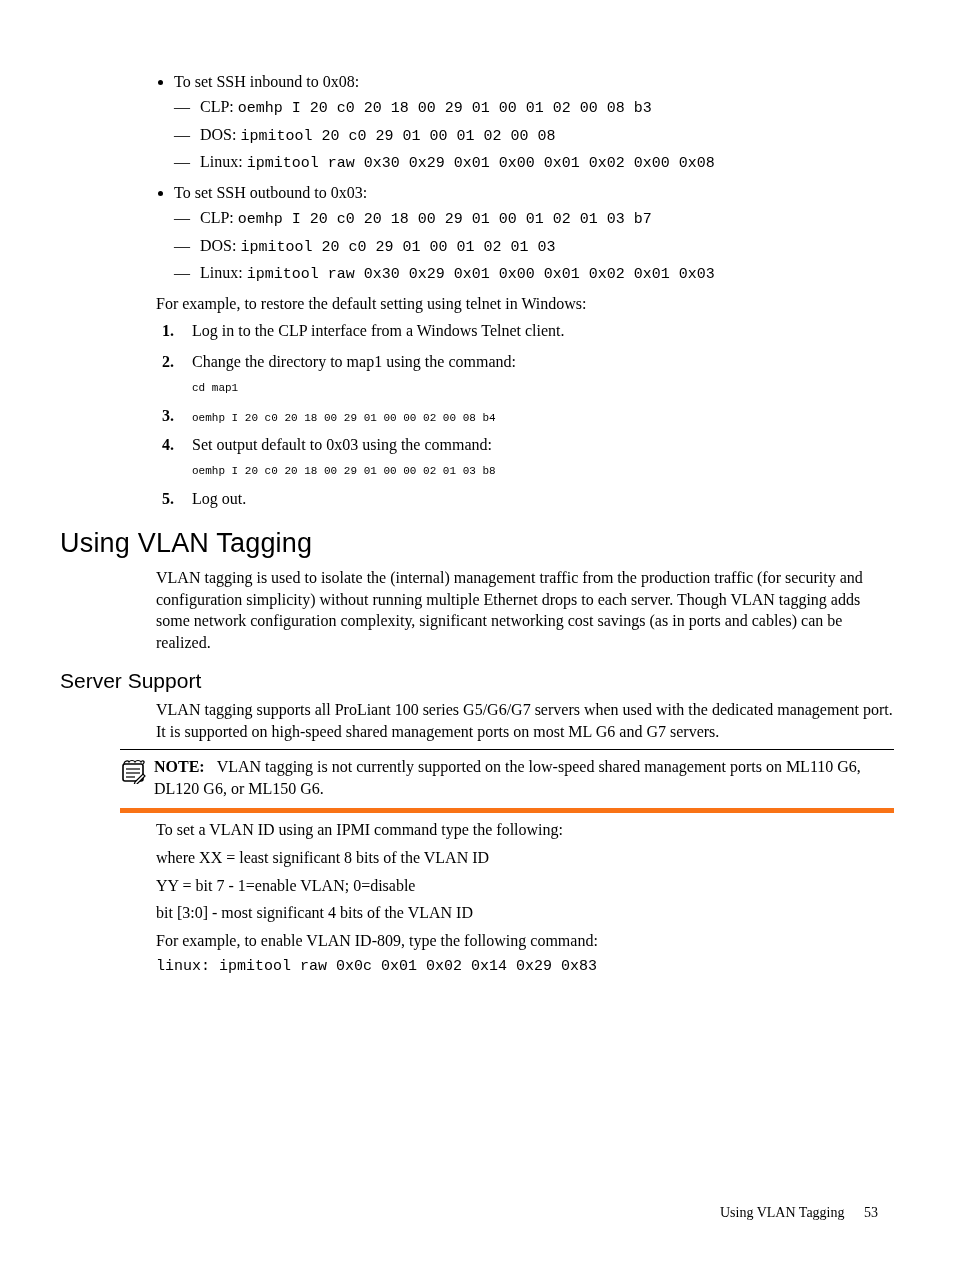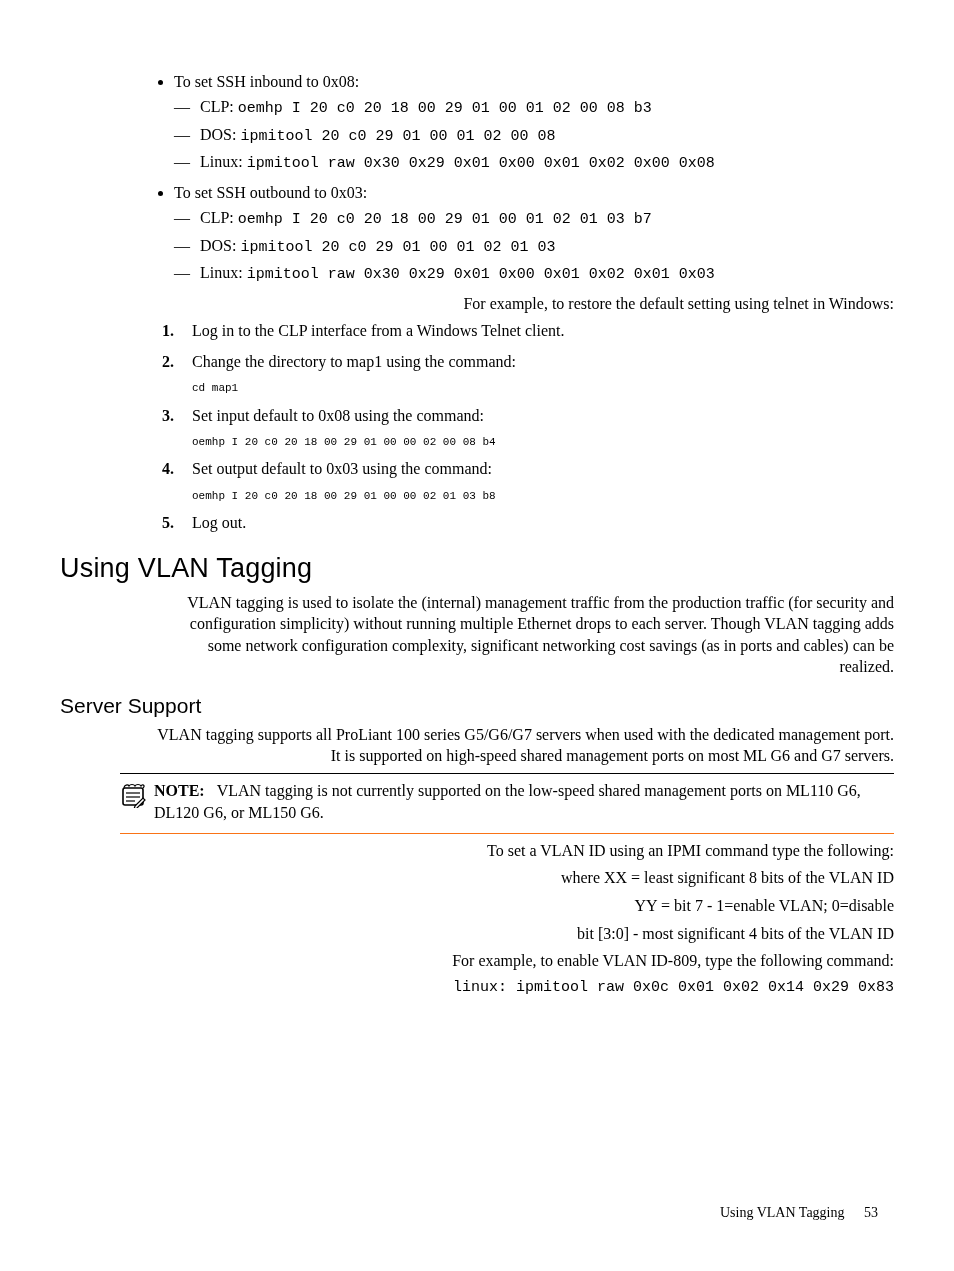--- a/index.html
+++ b/index.html
@@ -28,21 +28,20 @@
     font-weight: 300;
     font-size: 21px;
     margin: 16px 0 6px 0;
   }
   .para-block, ol.num, ul.bul {
     margin-left: 96px;
   }
   p {
     margin: 6px 0;
     line-height: 1.35;
-    text-align: right;
   }
   code, .mono {
     font-family: "Courier New", Courier, monospace;
     font-size: 15px;
   }
   ul.bul {
     list-style: disc;
     padding-left: 18px;
     margin-top: 11px;
     margin-bottom: 6px;
@@ -79,21 +78,21 @@
     font-weight: bold;
   }
   .cmdline {
     font-family: "Courier New", Courier, monospace;
     font-size: 11px;
     margin-top: 8px;
   }
   .note-box {
     margin-left: 60px;
     border-top: 1px solid #000;
-    border-bottom: 1px solid #f97316;
+    border-bottom: 5px solid #f97316;
     padding: 6px 0 8px 0;
     position: relative;
     display: flex;
   }
   .note-icon {
     width: 34px;
     flex: 0 0 34px;
     padding-top: 2px;
   }
   .note-text {
@@ -141,21 +140,20 @@
   <p>For example, to restore the default setting using telnet in Windows:</p>
 </div>
 
 <ol class="num">
   <li><span>Log in to the CLP interface from a Windows Telnet client.</span></li>
   <li>
     <span>Change the directory to map1 using the command:</span>
     <div class="cmdline">cd map1</div>
   </li>
   <li>
-    <span>Set input default to 0x08 using the command:</span>
     <div class="cmdline">oemhp I 20 c0 20 18 00 29 01 00 00 02 00 08 b4</div>
   </li>
   <li>
     <span>Set output default to 0x03 using the command:</span>
     <div class="cmdline">oemhp I 20 c0 20 18 00 29 01 00 00 02 01 03 b8</div>
   </li>
   <li><span>Log out.</span></li>
 </ol>
 
 <h1>Using VLAN Tagging</h1>

